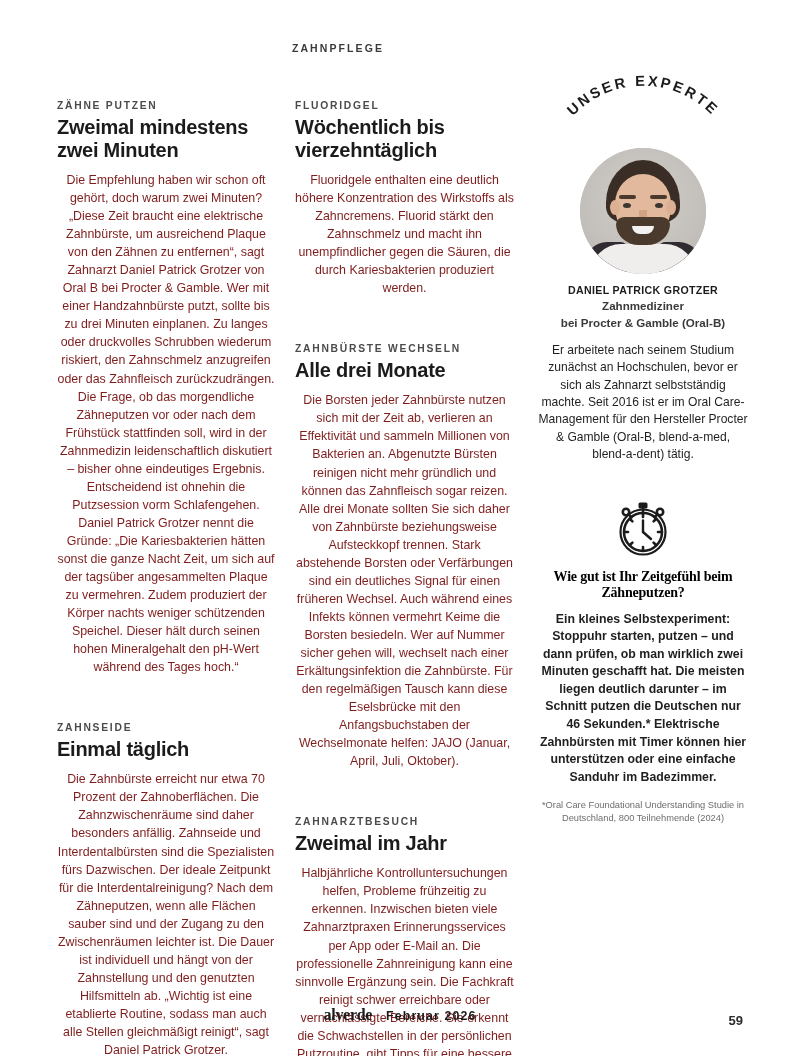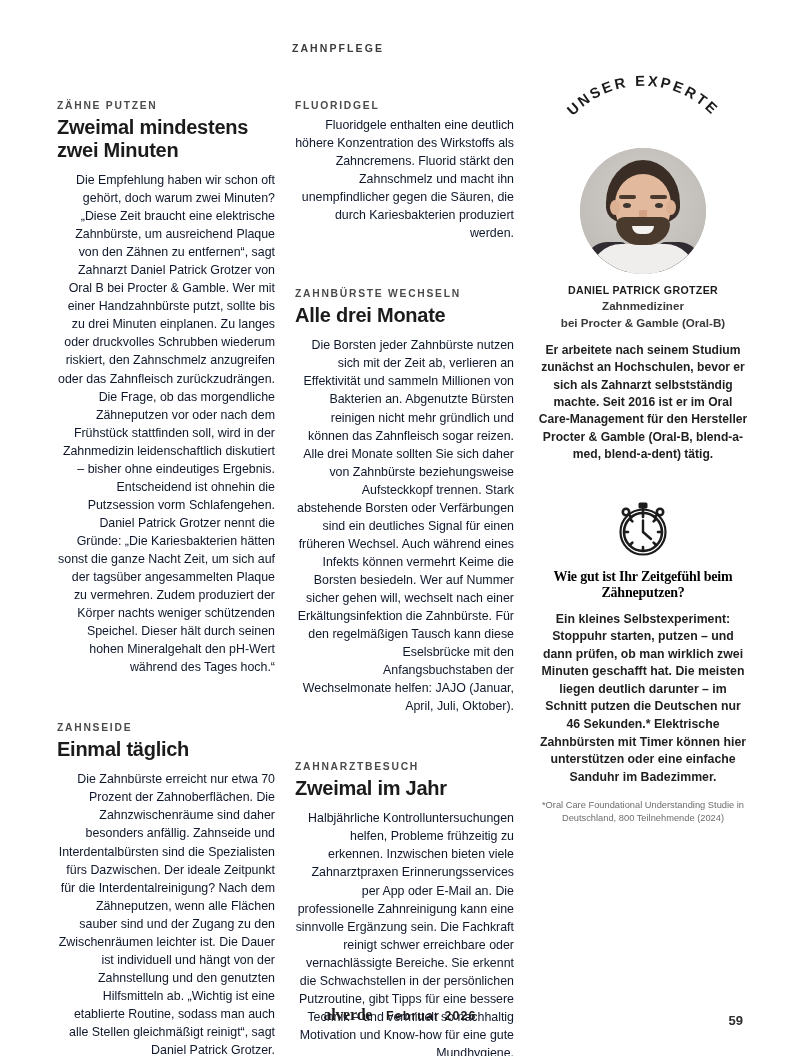--- a/index.html
+++ b/index.html
@@ -61,22 +61,22 @@
     font-weight: 700;
     line-height: 1.15;
     letter-spacing: -0.25px;
     color: #1b1b1b;
     margin-bottom: 9px;
   }
 
   .body {
     font-size: 12.4px;
     line-height: 1.455;
-    color: #0f172a;
-    text-align: right;
+    color: #7f1d1d;
+    text-align: center;
     hyphens: manual;
   }
 
   .block + .block { margin-top: 28px; }
   .block-gap-lg { margin-top: 46px !important; }
 
   
   .expert {
     position: relative;
     width: 210px;
@@ -205,21 +205,21 @@
     margin-top: 2px;
     font-size: 11.6px;
     line-height: 1.3;
     color: #3a3a3a;
     font-weight: bold;
   }
   .expert-bio {
     margin-top: 12px;
     font-size: 12.1px;
     line-height: 1.43;
-    font-weight: 700;
+    font-weight: 400;
     color: #1f1f1f;
     text-align: center;
   }
 
   
   .teaser {
     margin-top: 36px;
     width: 210px;
     text-align: center;
   }
@@ -306,20 +306,21 @@
       <div class="headline">Einmal täglich</div>
       <div class="body">Die Zahnbürste erreicht nur etwa 70 Prozent der Zahnoberflächen. Die Zahnzwischenräume sind daher besonders anfällig. Zahnseide und Interdentalbürsten sind die Spezialisten fürs Dazwischen. Der ideale Zeitpunkt für die Interdentalreinigung? Nach dem Zähneputzen, wenn alle Flächen sauber sind und der Zugang zu den Zwischenräumen leichter ist. Die Dauer ist individuell und hängt von der Zahnstellung und den genutzten Hilfsmitteln ab. „Wichtig ist eine etablierte Routine, sodass man auch alle Stellen gleichmäßigt reinigt“, sagt Daniel Patrick Grotzer.</div>
     </div>
 
   </div>
 
   <div class="col col-2">
 
     <div class="block">
       <div class="kicker">FLUORIDGEL</div>
+      <div class="headline">Wöchentlich bis vierzehntäglich</div>
       <div class="body">Fluoridgele enthalten eine deutlich höhere Konzentration des Wirkstoffs als Zahncremens. Fluorid stärkt den Zahnschmelz und macht ihn unempfindlicher gegen die Säuren, die durch Kariesbakterien produziert werden.</div>
     </div>
 
     <div class="block block-gap-lg">
       <div class="kicker">ZAHNBÜRSTE WECHSELN</div>
       <div class="headline">Alle drei Monate</div>
       <div class="body">Die Borsten jeder Zahnbürste nutzen sich mit der Zeit ab, verlieren an Effektivität und sammeln Millionen von Bakterien an. Abgenutzte Bürsten reinigen nicht mehr gründlich und können das Zahnfleisch sogar reizen. Alle drei Monate sollten Sie sich daher von Zahnbürste beziehungsweise Aufsteckkopf trennen. Stark abstehende Borsten oder Verfärbungen sind ein deutliches Signal für einen früheren Wechsel. Auch während eines Infekts können vermehrt Keime die Borsten besiedeln. Wer auf Nummer sicher gehen will, wechselt nach einer Erkältungsinfektion die Zahnbürste. Für den regelmäßigen Tausch kann diese Eselsbrücke mit den Anfangsbuchstaben der Wechselmonate helfen: JAJO (Januar, April, Juli, Oktober).</div>
     </div>
 
     <div class="block block-gap-lg">

